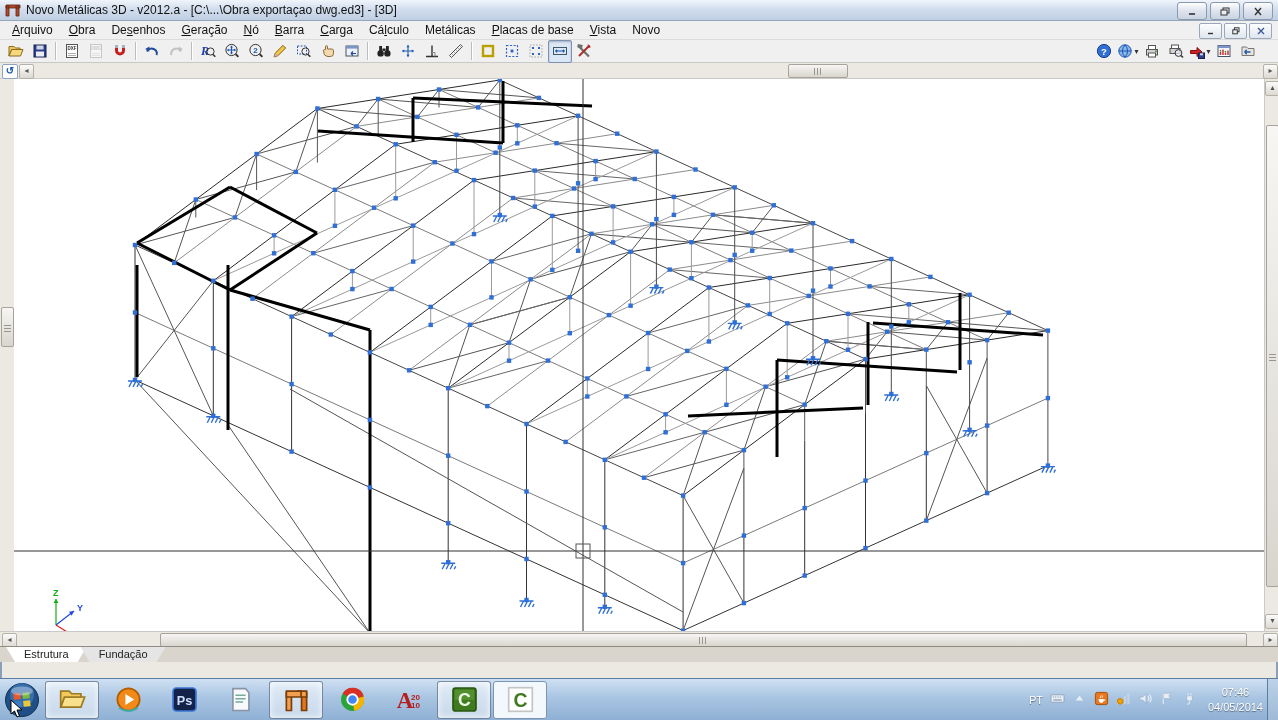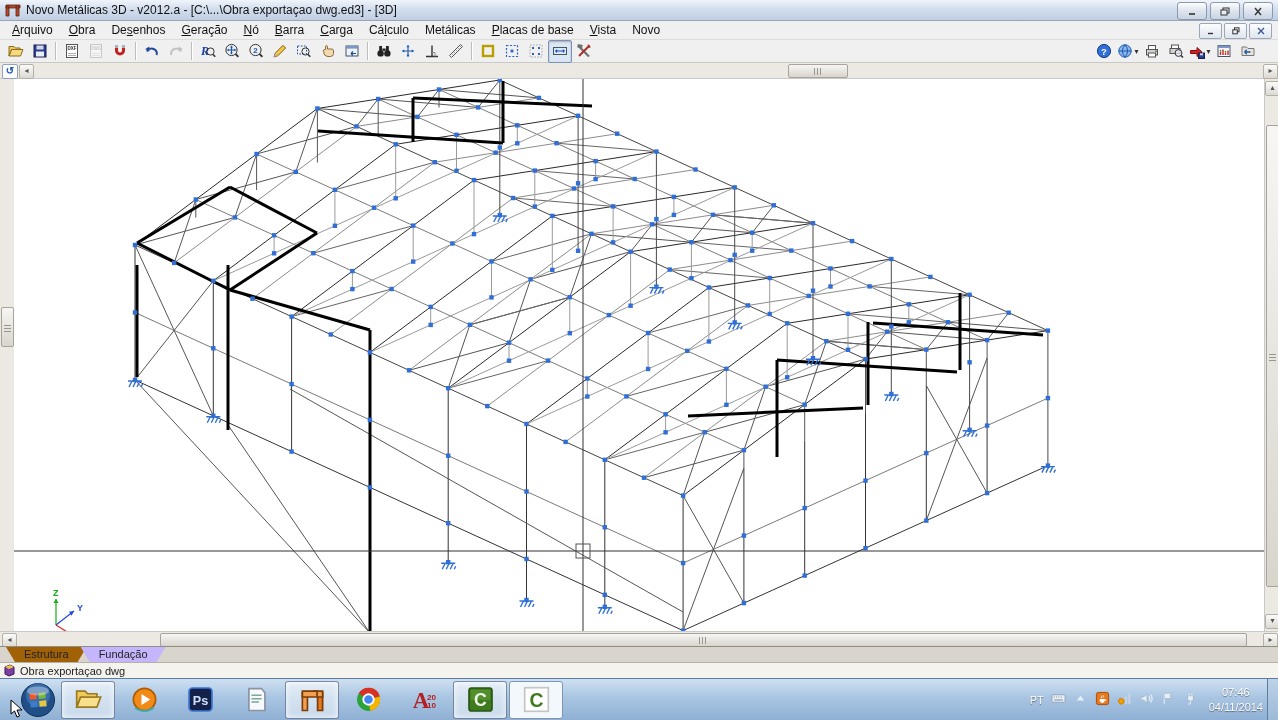--- a/index.html
+++ b/index.html
@@ -66,31 +66,31 @@
   #watermark{position:absolute;left:1064px;top:542px;width:200px;height:138px;z-index:60;
      pointer-events:none;text-align:center;}
   #wm-title{font-size:16px;font-weight:bold;color:#8f8f8f;letter-spacing:-.3px;
      transform:scaleX(.95);white-space:nowrap;line-height:14px;}
   #wm-title sup{font-size:8px;}
   #wm-sub{font-size:7.5px;color:#9c9c9c;letter-spacing:1.6px;margin-top:1px;white-space:nowrap;}
 
   
   #tabsrow{position:absolute;left:0;top:646px;width:100%;height:16px;background:#d9d5cd;
      border-top:1px solid #8f8c84;display:flex;align-items:stretch;padding-left:6px;box-sizing:border-box;}
-  .tab{padding:0 18px;font-size:11px;line-height:15px;color:#222;background:#c4b5fd;
+  .tab{padding:0 18px;font-size:11px;line-height:15px;color:#222;background:#e5e5e5;
      clip-path:polygon(0 0,100% 0,calc(100% - 9px) 100%,9px 100%);margin-right:-6px;}
-  .tab.active{background:#a16207;font-weight:normal;}
+  .tab.active{background:#ffffff;font-weight:normal;}
   #statusbar{position:absolute;left:0;top:662px;width:100%;height:16px;background:#f5f3ee;
      border-top:1px solid #b5b1a8;display:flex;align-items:center;font-size:11px;color:#222;padding-left:3px;box-sizing:border-box;}
   #status-icon{width:13px;height:13px;margin-right:4px;flex:none;}
 
   
   #taskbar{position:absolute;left:0;top:678px;width:100%;height:42px;
      background:linear-gradient(#cfe0f2,#a9c5e2 45%,#8fb0d4);border-top:1px solid #5a7da0;
-     display:flex;align-items:center;box-sizing:border-box;padding-left:16px;}
+     display:flex;align-items:center;box-sizing:border-box;padding-left:0;}
   #start-orb{width:36px;height:36px;flex:none;margin:0 4px;}
   .task-btn{width:52px;height:36px;margin:0 1px;border:1px solid transparent;border-radius:3px;
      display:flex;align-items:center;justify-content:center;flex:none;}
   .task-btn svg{width:27px;height:27px;}
   .task-btn.active{background:rgba(255,255,255,.5);border-color:rgba(40,60,90,.55);
      box-shadow:inset 0 0 6px rgba(255,255,255,.9);}
   .task-btn.light{background:#f3f8fd;border-color:#7d95b0;}
   #tray{margin-left:auto;display:flex;align-items:center;gap:7px;color:#fff;font-size:11px;
      text-shadow:0 1px 1px rgba(0,0,0,.45);padding-right:4px;}
   #tray svg{width:15px;height:15px;}
@@ -840,29 +840,20 @@
         <span class="grip-h"></span>
       </div>
     <div class="sc-btn" style="left:1263px;top:1px;">▸</div>
   </div>
 
   <div id="tabsrow">
       <div class="tab active">Estrutura</div>
       <div class="tab">Fundação</div>
     </div>
 
-  <div id="statusbar">
-    <span id="status-icon">
-      <svg viewBox="0 0 13 13">
-          <path d="M2 3 L7 1 L11 3 L11 10 L6 12 L2 10 Z" fill="#7a3fa0" stroke="#3c1460"></path>
-          <path d="M7 1 L11 3 L6 5 L2 3 Z" fill="#e8c83c"></path>
-        </svg>
-    </span>
-    <span>Obra exportaçao dwg</span>
-  </div>
 
   <div id="taskbar">
     <div id="start-orb">
       <svg viewBox="0 0 36 36">
         <circle cx="18" cy="18" r="16.5" fill="#1f4f86" stroke="#123252"></circle>
         <circle cx="18" cy="13" r="12" fill="#4a86c8" opacity=".55"></circle>
         <g transform="rotate(-6 18 18)">
           <path d="M10 11 h7 v6 h-7 z" fill="#e8582a"></path>
             <path d="M19 11 h7 v6 h-7 z" fill="#7cb83c"></path>
           <path d="M10 19 h7 v6 h-7 z" fill="#3c7cc8"></path>
@@ -964,21 +955,21 @@
               <path d="M3.5 2.5 V14" stroke="#dfe8f2" stroke-width="1.3"></path>
               <path d="M3.5 2.5 h8 l-2.2 2.8 2.2 2.8 h-8 z" fill="#e8eef6" stroke="#8fa4ba" stroke-width=".5"></path>
             </svg></span>
           <span><svg viewBox="0 0 16 16">
               <rect x="5" y="5" width="6" height="5.5" rx="1" fill="#e8eef6" stroke="#8fa4ba" stroke-width=".6"></rect>
               <path d="M6.5 5 V2.5 M9.5 5 V2.5 M8 10.5 v2 q0 1.5 -2.5 1.5" fill="none" stroke="#dfe8f2" stroke-width="1.2"></path>
             </svg></span>
         </span>
       <div id="clock">
         <div>07:46</div>
-        <div>04/11/2014</div>
+        <div>04/05/2014</div>
       </div>
     </div>
     <div id="show-desktop"></div>
   </div>
 
 
   <div id="cursor-arrow">
     <svg width="14" height="20" viewBox="0 0 14 20">
         <path d="M1 1 L1 15 L4.5 12 L7 18 L9.5 17 L7 11 L12 11 Z" fill="#fff" stroke="#000"></path>
       </svg>

